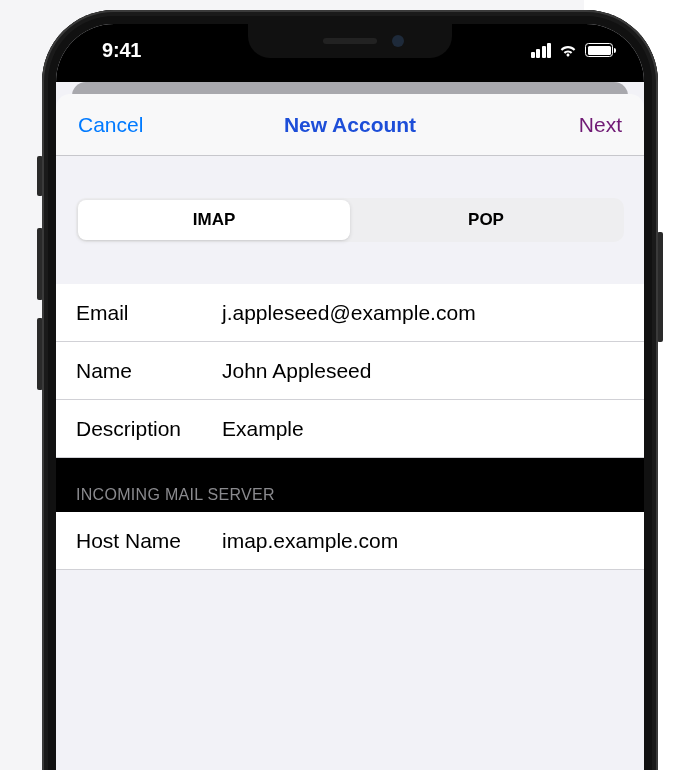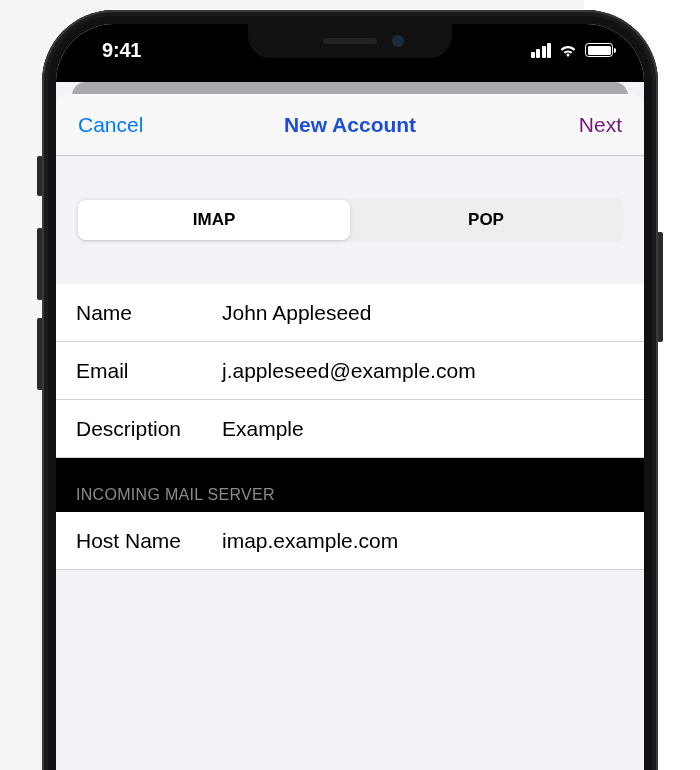--- a/index.html
+++ b/index.html
@@ -246,26 +246,26 @@
         <div class="segmented-wrap">
           <div class="segmented">
             <div class="segment active">IMAP</div>
             <div class="segment">POP</div>
           </div>
         </div>
 
         <div class="section-gap"></div>
 
         <div class="row">
+          <div class="row-label">Email</div>
+          <div class="row-value">j.appleseed@example.com</div>
+        </div>
+        <div class="row">
           <div class="row-label">Name</div>
           <div class="row-value">John Appleseed</div>
-        </div>
-        <div class="row">
-          <div class="row-label">Email</div>
-          <div class="row-value">j.appleseed@example.com</div>
         </div>
         <div class="row">
           <div class="row-label">Description</div>
           <div class="row-value">Example</div>
         </div>
 
         <div class="section-header">INCOMING MAIL SERVER</div>
 
         <div class="row">
           <div class="row-label">Host Name</div>

